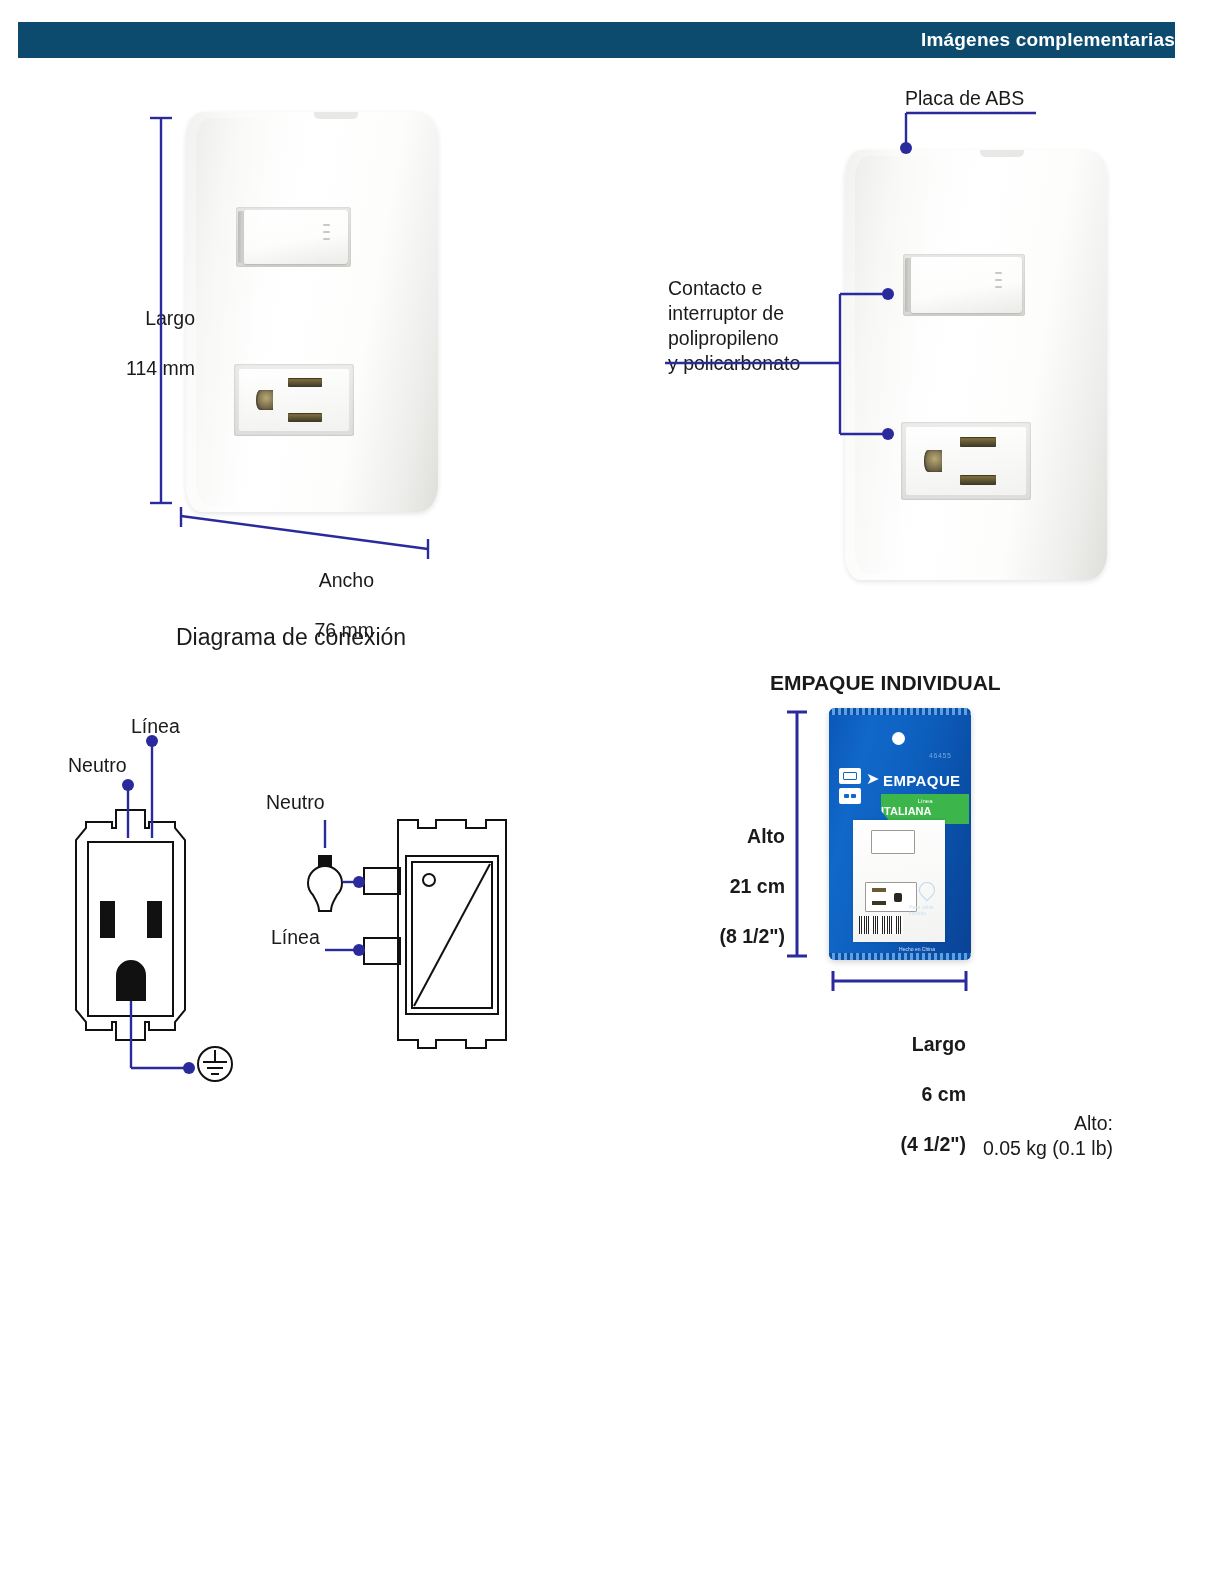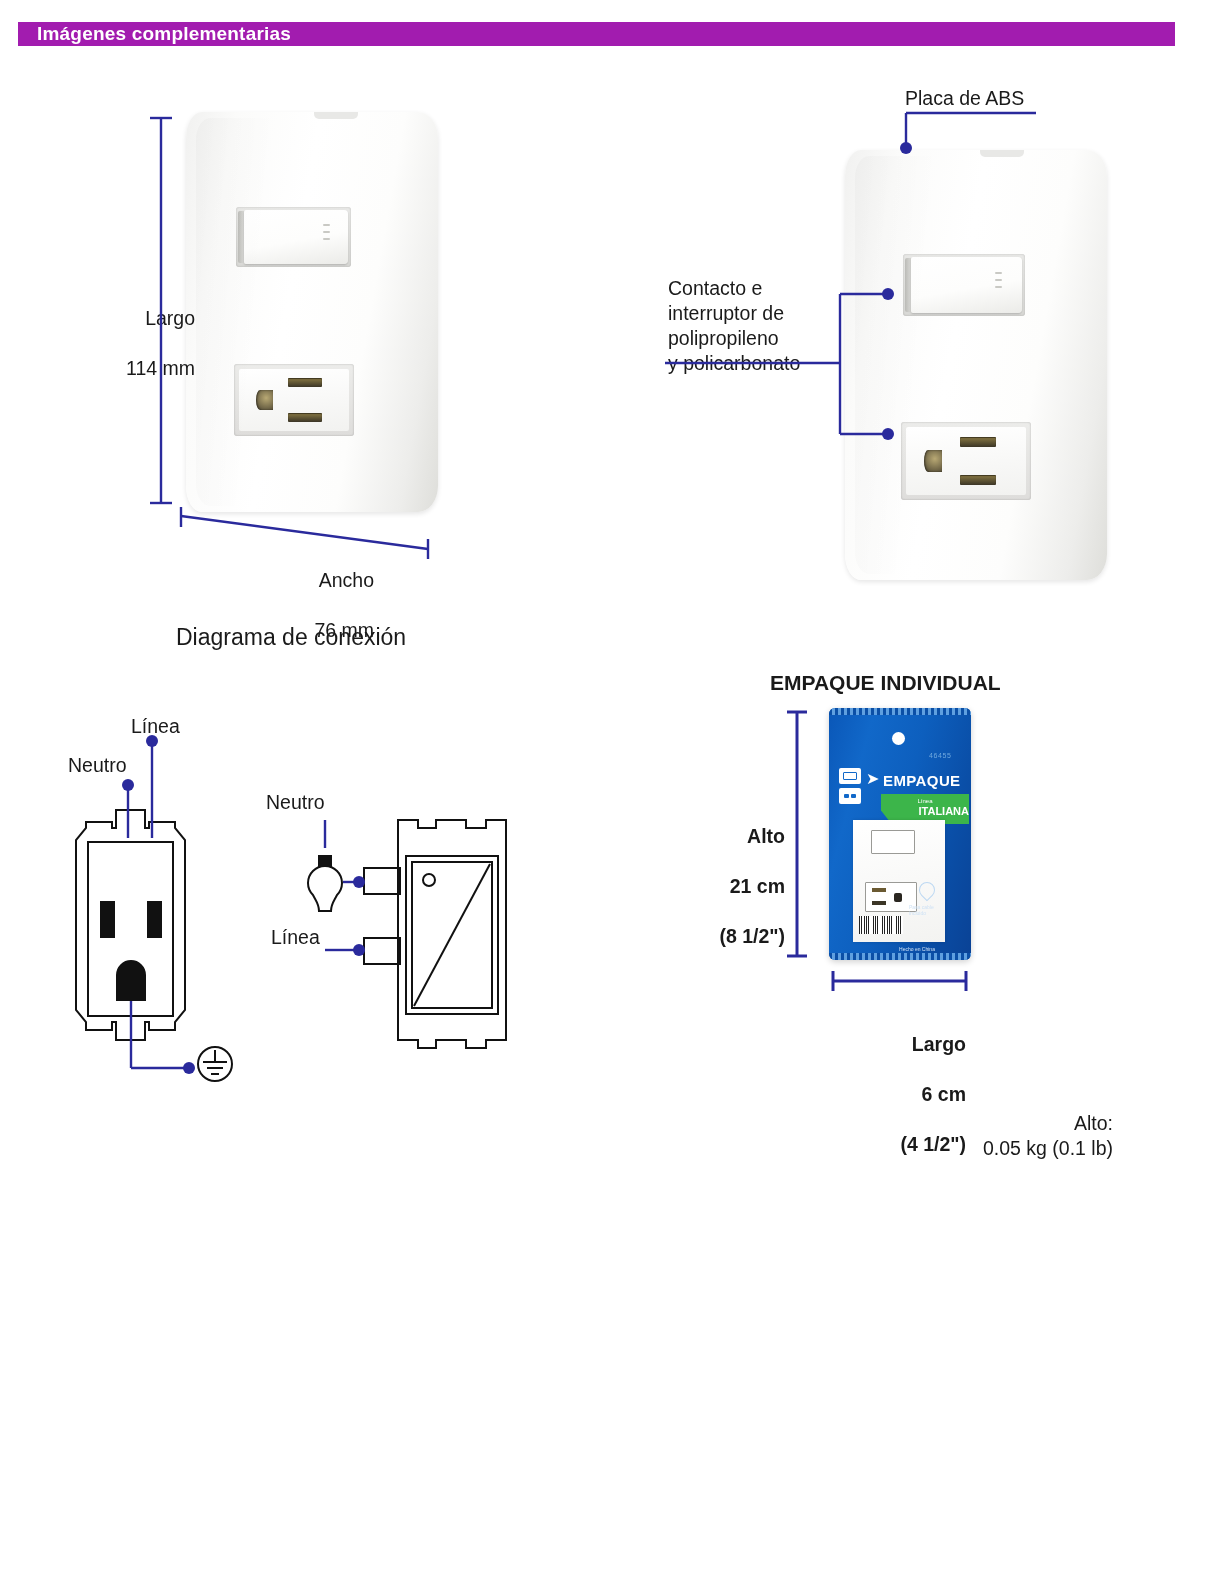--- a/index.html
+++ b/index.html
@@ -13,24 +13,25 @@
     position: relative;
     overflow: hidden;
   }
 
   
   .banner {
     position: absolute;
     left: 18px;
     top: 22px;
     width: 1157px;
-    height: 24px;
-    background: #a21caf;
+    height: 36px;
+    background: #0c4a6e;
     display: flex;
     align-items: center;
+    justify-content: flex-end;
   }
   .banner-title {
     color: #ffffff;
     font-size: 19px;
     font-weight: bold;
     letter-spacing: .2px;
     padding-left: 19px;
   }
 
   
@@ -163,21 +164,21 @@
     line-height: 1;
   }
   .bag-green {
     position: absolute;
     background: #3cb54a;
   }
   .bag-green-t1 {
     position: absolute; color:#ffffff; font-size:6px; text-align:center; width:100%;
   }
   .bag-green-t2 {
-    position: absolute; color:#ffffff; font-size:11px; font-weight:bold; text-align:right; width:100%;
+    position: absolute; color:#ffffff; font-size:11px; font-weight:bold; text-align:left; width:100%;
   }
   .bag-icons { position: absolute; }
   .bag-icon {
     position: absolute;
     background: #ffffff;
     border-radius: 2px;
   }
   .bag-icon i {
     position: absolute;
     background: #1168c9;

